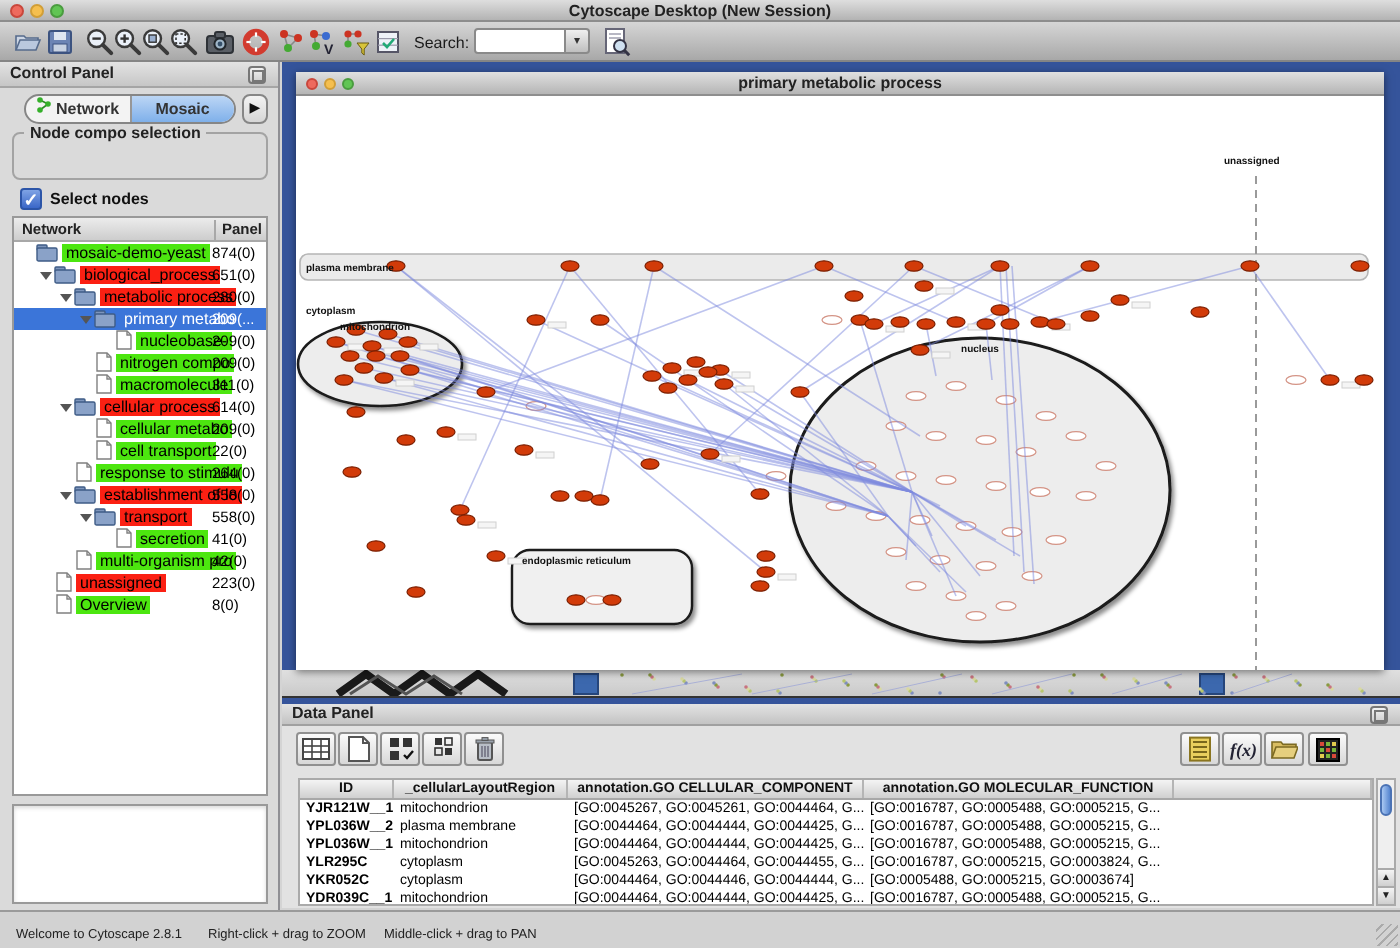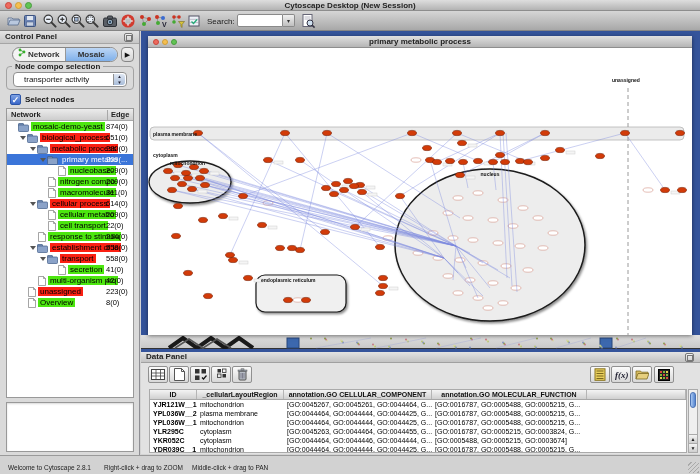--- a/index.html
+++ b/index.html
@@ -253,35 +253,31 @@
           <span>Network</span>
         </button>
         <button class="cp-tab sel">
           <span>Mosaic</span>
         </button>
       </div>
     <button class="cp-tab-more">▶</button>
 
     <div class="groupbox">
       <span class="legend">Node compo selection</span>
-      <button class="combo">
-        <span>transporter activity</span>
-        <span class="step">▲<br>▼</span>
-      </button>
     </div>
 
     <div class="checkrow">
       <span class="checkbox">✓</span>
       <span class="lbl">Select nodes</span>
     </div>
 
     <div class="treebox">
       <div class="tree-head">
         <span class="c1">Network</span>
-        <span class="c2">Edge</span>
+        <span class="c2">Panel</span>
       </div>
       <div class="tree-rows" id="tree-rows">
           <div class="tree-row">
             <span style="flex: 0 0 auto; width: 3px;"></span>
             <span style="flex: 0 0 auto; width: 8px;"></span>
             <span class="tree-ico"><svg width="11" height="9" viewBox="0 0 11 9">
                 <rect x="0.5" y="0.5" width="5" height="2.5" rx="0.5" fill="#7d95bc" stroke="#3f5c86" stroke-width="0.7"></rect>
                 <rect x="0.5" y="2" width="10" height="6.5" rx="0.8" fill="#8aa2c8" stroke="#3f5c86" stroke-width="0.7"></rect>
               </svg></span>
             <span class="tree-lab green">mosaic-demo-yeast</span>

